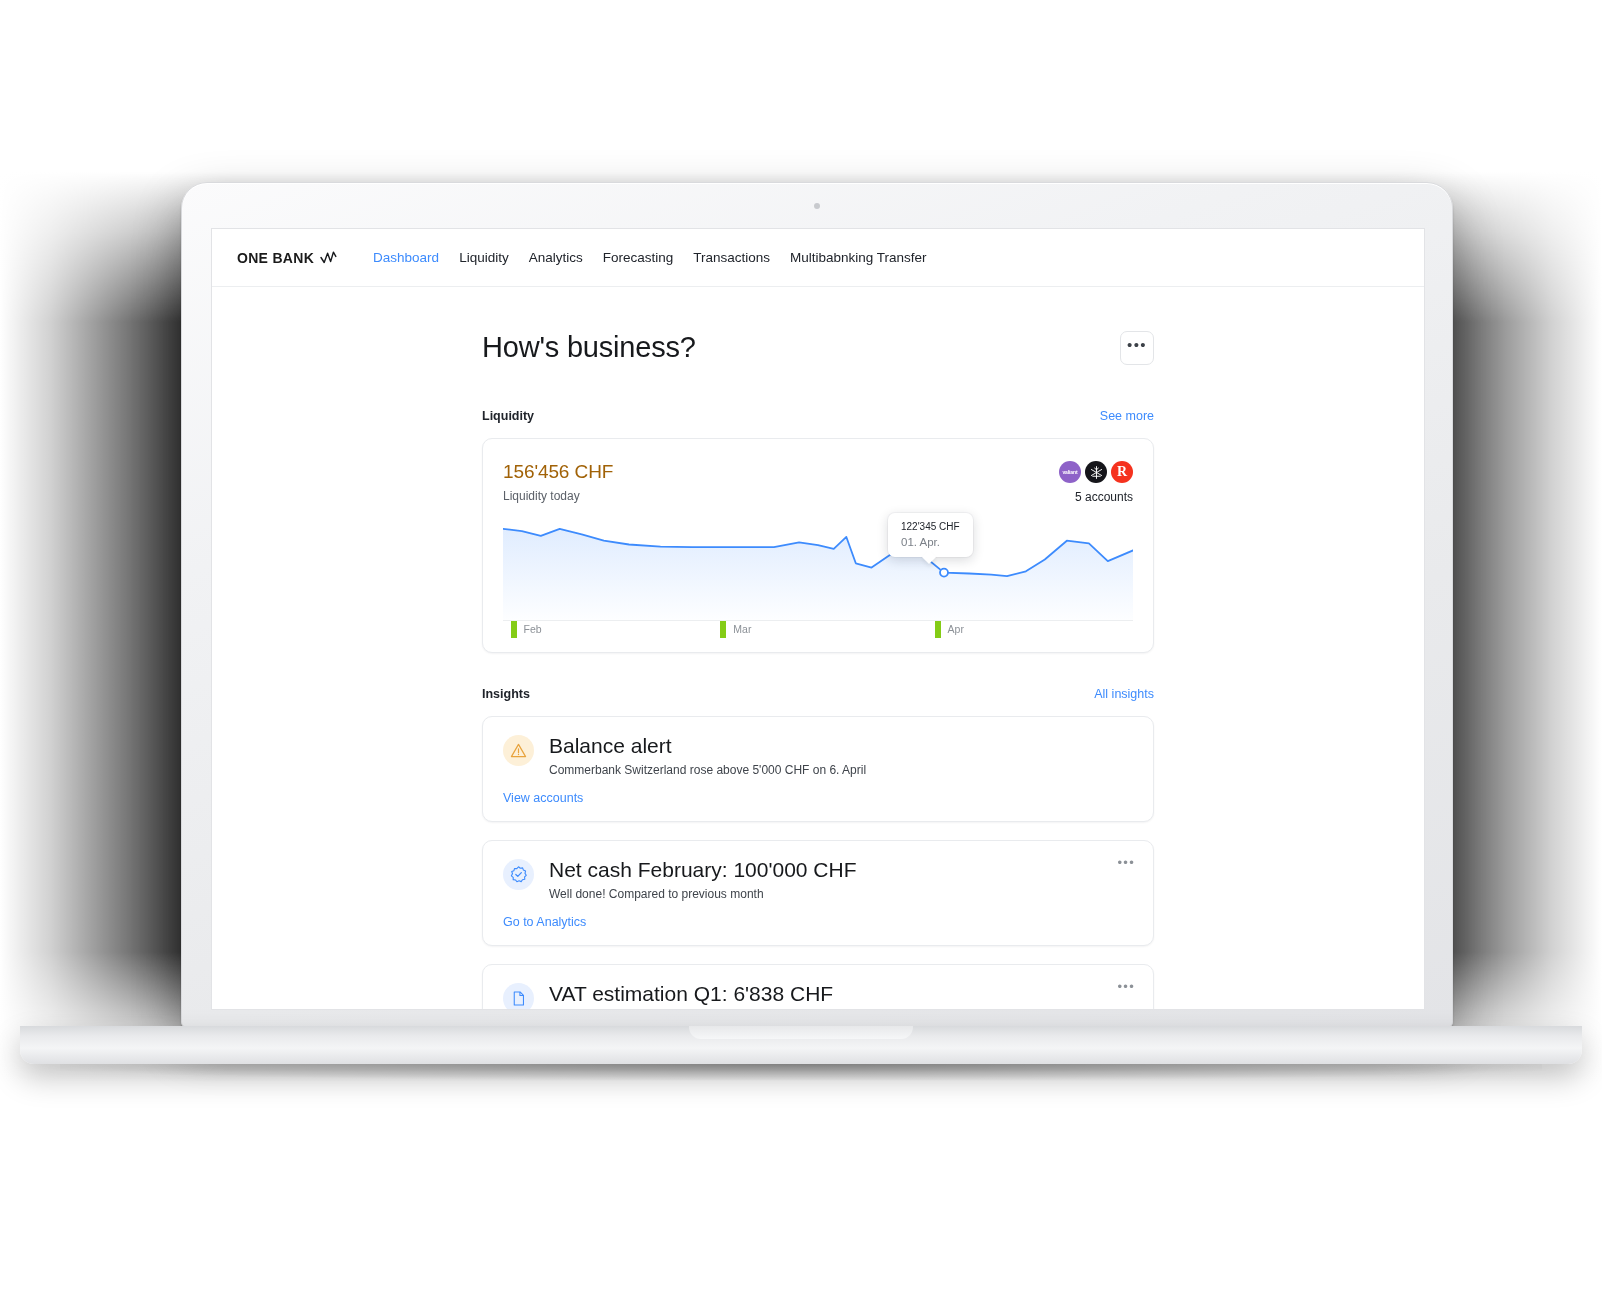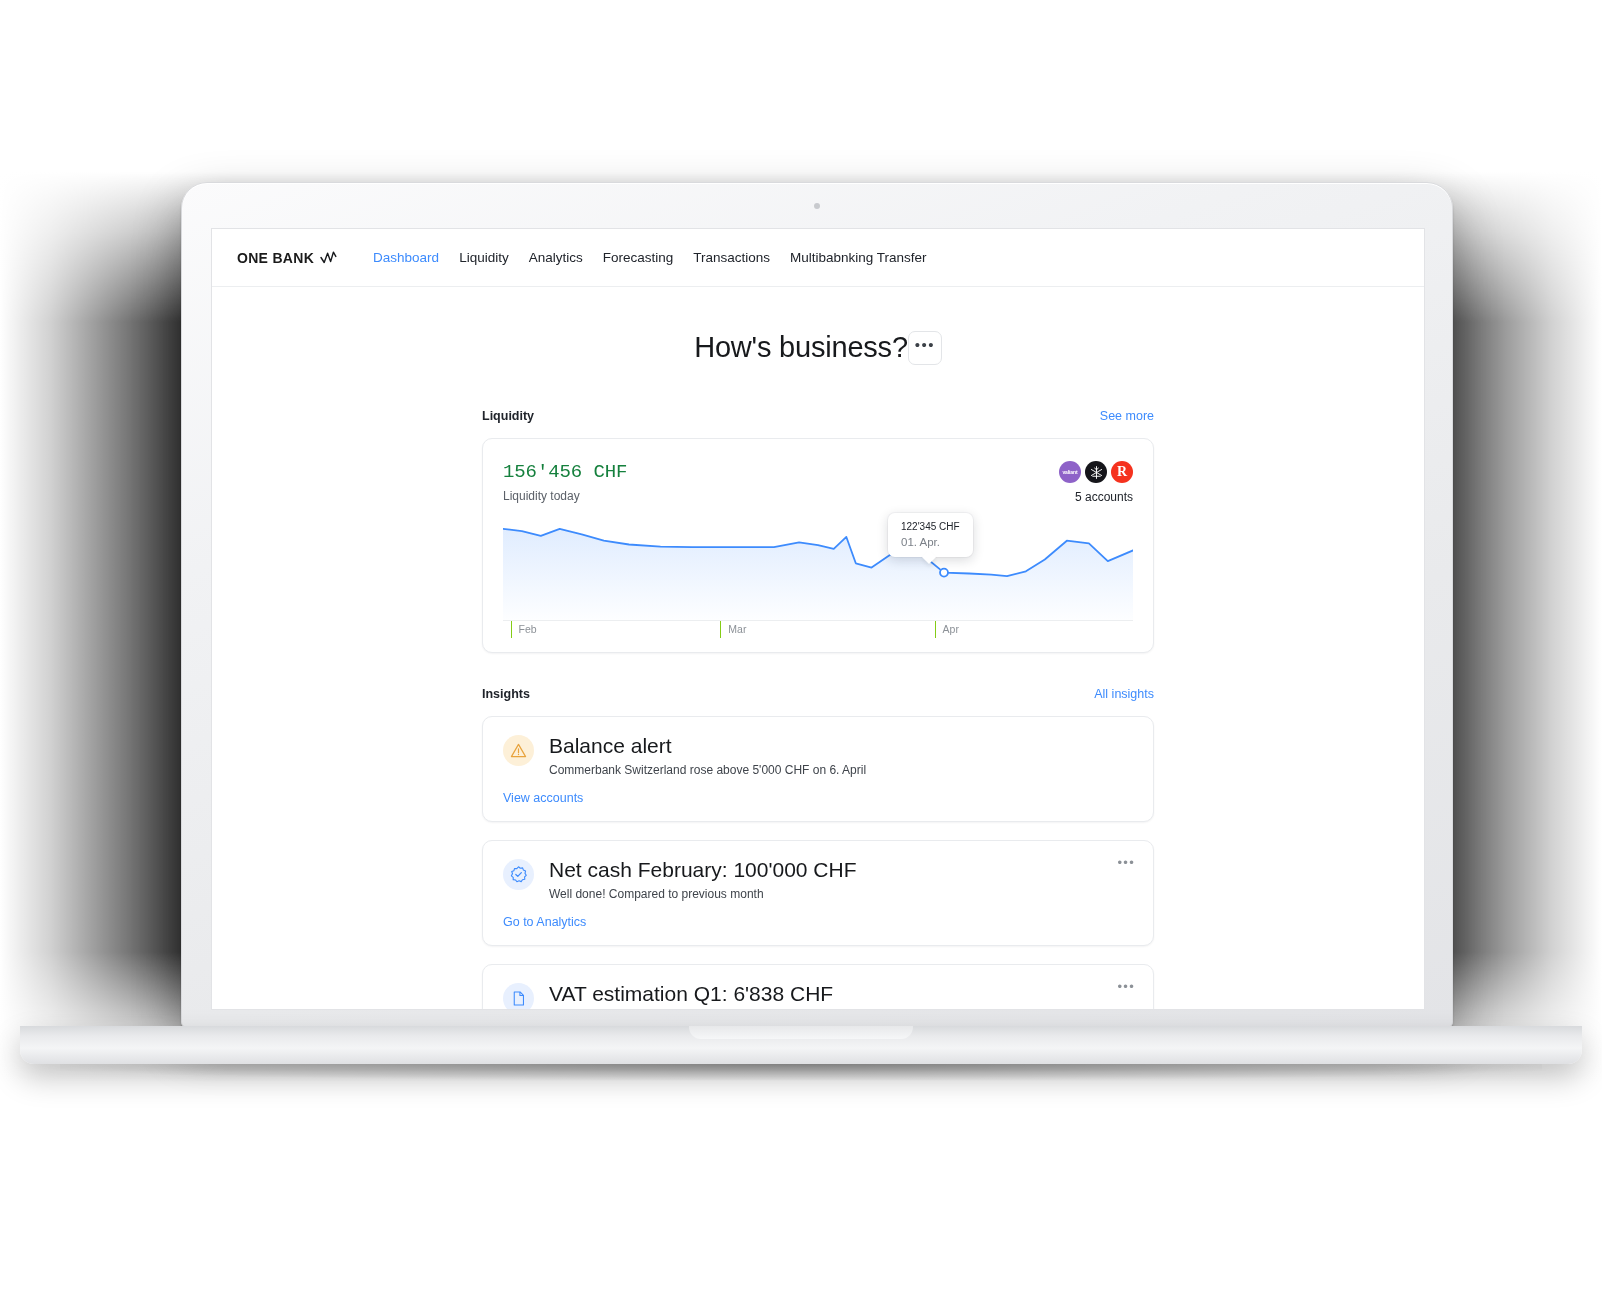--- a/index.html
+++ b/index.html
@@ -174,21 +174,21 @@
     background: #fff;
   }
   .inner {
     width: 672px;
     margin: 0 auto;
   }
 
   .page-head {
     display: flex;
     align-items: flex-start;
-    justify-content: center;
+    justify-content: space-between;
     margin-bottom: 44px;
   }
   .page-title {
     font-size: 29px;
     font-weight: 400;
     color: #17191c;
     letter-spacing: -0.2px;
   }
   .more-btn {
     width: 34px; height: 34px;
@@ -232,23 +232,22 @@
 
   
   .liq-card { padding: 22px 20px 16px 20px; }
   .liq-top {
     display: flex;
     align-items: flex-start;
     justify-content: space-between;
   }
   .liq-amount {
     font-size: 19px;
-    color: #15803d;
+    color: #a16207;
     letter-spacing: -0.1px;
-    font-family: Liberation Mono, monospace;
   }
   .liq-sub {
     font-size: 12px;
     color: #5b6068;
     margin-top: 6px;
   }
   .liq-right { text-align: right; }
   .avatars {
     display: flex;
     justify-content: flex-end;
@@ -296,21 +295,21 @@
     position: relative;
     height: 20px;
     border-top: 1px solid #eceef0;
   }
   .axis-tick {
     position: absolute;
     top: 0;
     font-size: 10.5px;
     color: #8c9197;
     padding-left: 7px;
-    border-left: 1px solid #84cc16;
+    border-left: 6px solid #84cc16;
     height: 17px;
     line-height: 17px;
   }
 
   .tooltip {
     position: absolute;
     background: #fff;
     border-radius: 7px;
     box-shadow: 0 3px 12px rgba(16,24,40,0.16), 0 0 0 1px rgba(16,24,40,0.04);
     padding: 8px 13px 9px 13px;

